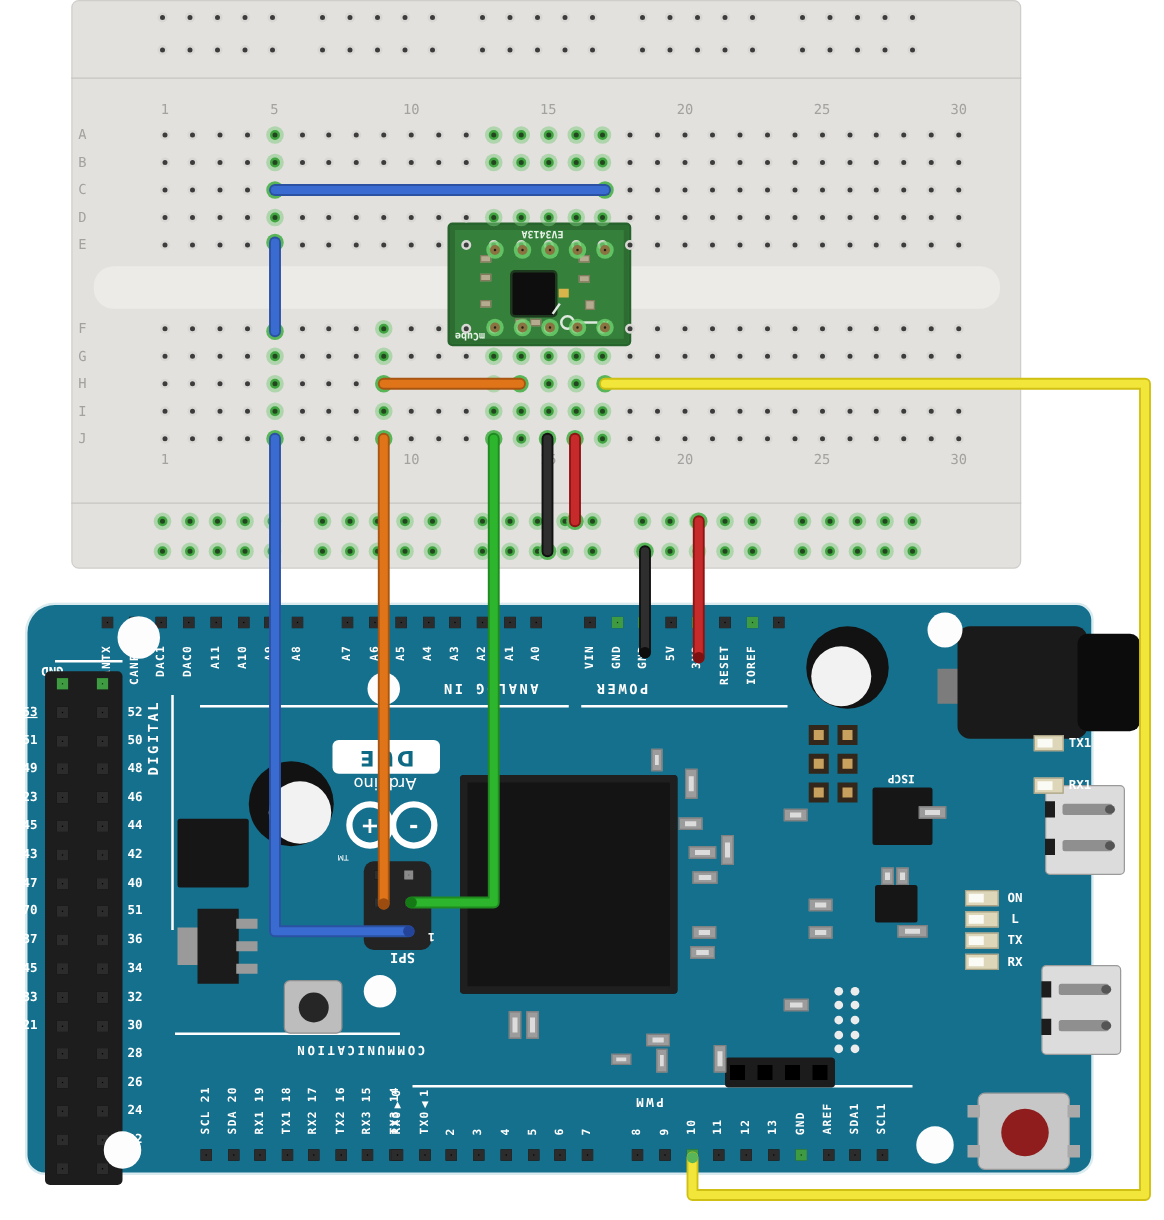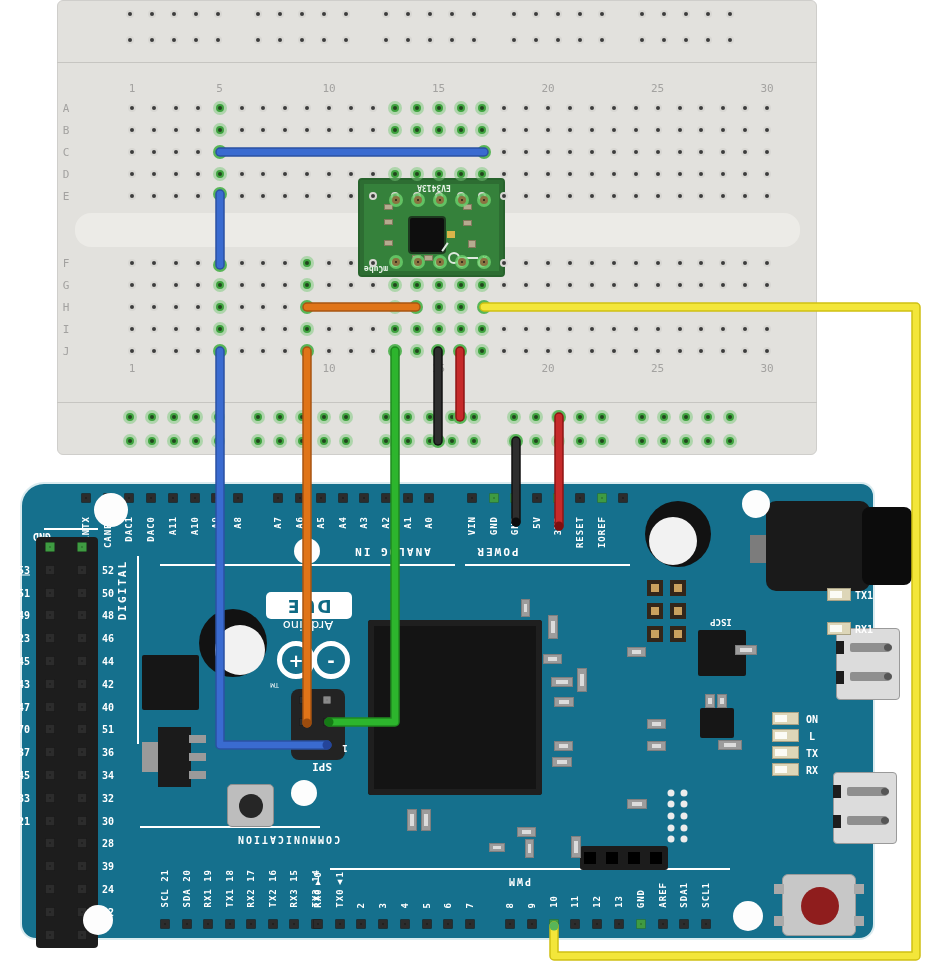--- a/index.html
+++ b/index.html
@@ -803,21 +803,21 @@
     <div class="hlab" style="left: 108px; top: 797.8px; transform: translate(-50%, -50%);">32</div>
     <div class="apin" style="left: 50px; top: 820.6px; transform: translate(-50%, -50%);"></div>
     <div class="apin" style="left: 82px; top: 820.6px; transform: translate(-50%, -50%);"></div>
     <div class="hlab" style="left: 24px; top: 820.6px; transform: translate(-50%, -50%);">21</div>
     <div class="hlab" style="left: 108px; top: 820.6px; transform: translate(-50%, -50%);">30</div>
     <div class="apin" style="left: 50px; top: 843.4px; transform: translate(-50%, -50%);"></div>
     <div class="apin" style="left: 82px; top: 843.4px; transform: translate(-50%, -50%);"></div>
     <div class="hlab" style="left: 108px; top: 843.4px; transform: translate(-50%, -50%);">28</div>
     <div class="apin" style="left: 50px; top: 866.2px; transform: translate(-50%, -50%);"></div>
     <div class="apin" style="left: 82px; top: 866.2px; transform: translate(-50%, -50%);"></div>
-    <div class="hlab" style="left: 108px; top: 866.2px; transform: translate(-50%, -50%);">39</div>
+    <div class="hlab" style="left: 108px; top: 866.2px; transform: translate(-50%, -50%);">26</div>
     <div class="apin" style="left: 50px; top: 889px; transform: translate(-50%, -50%);"></div>
     <div class="apin" style="left: 82px; top: 889px; transform: translate(-50%, -50%);"></div>
     <div class="hlab" style="left: 108px; top: 889px; transform: translate(-50%, -50%);">24</div>
     <div class="apin" style="left: 50px; top: 911.8px; transform: translate(-50%, -50%);"></div>
     <div class="apin" style="left: 82px; top: 911.8px; transform: translate(-50%, -50%);"></div>
     <div class="hlab" style="left: 108px; top: 911.8px; transform: translate(-50%, -50%);">22</div>
     <div class="apin" style="left: 50px; top: 934.6px; transform: translate(-50%, -50%);"></div>
     <div class="apin" style="left: 82px; top: 934.6px; transform: translate(-50%, -50%);"></div>
     <div class="spin" style="left: 303px; top: 700px; transform: translate(-50%, -50%);"></div>
     <div class="spin gray" style="left: 327px; top: 700px; transform: translate(-50%, -50%);"></div>

